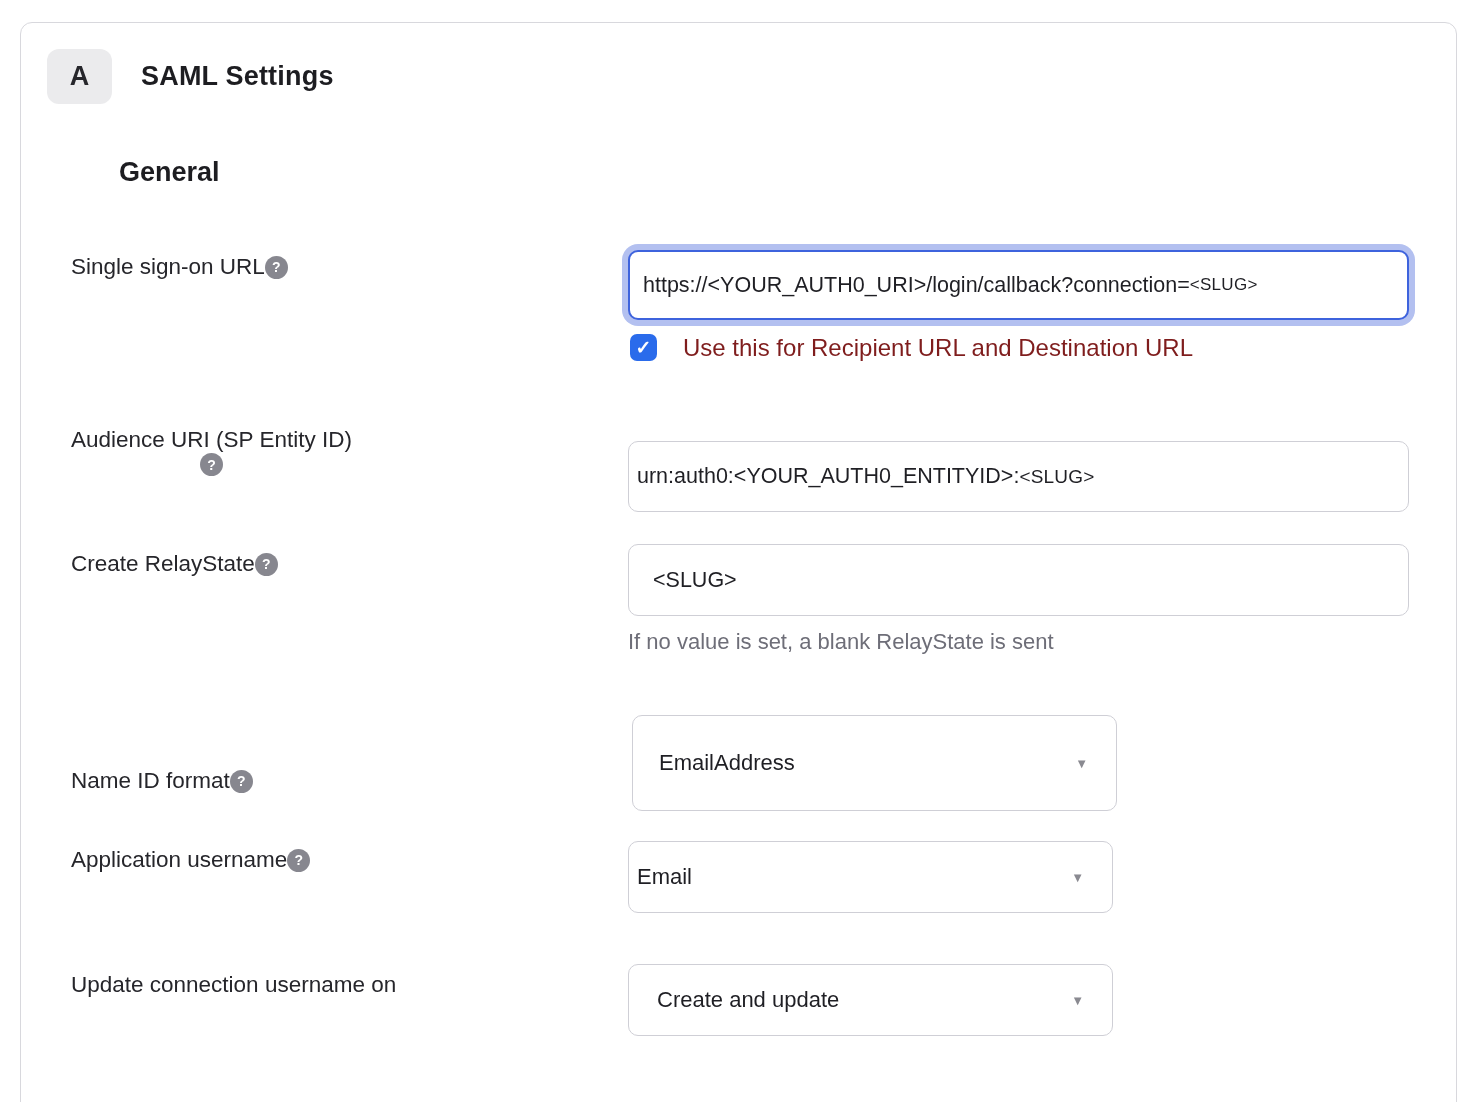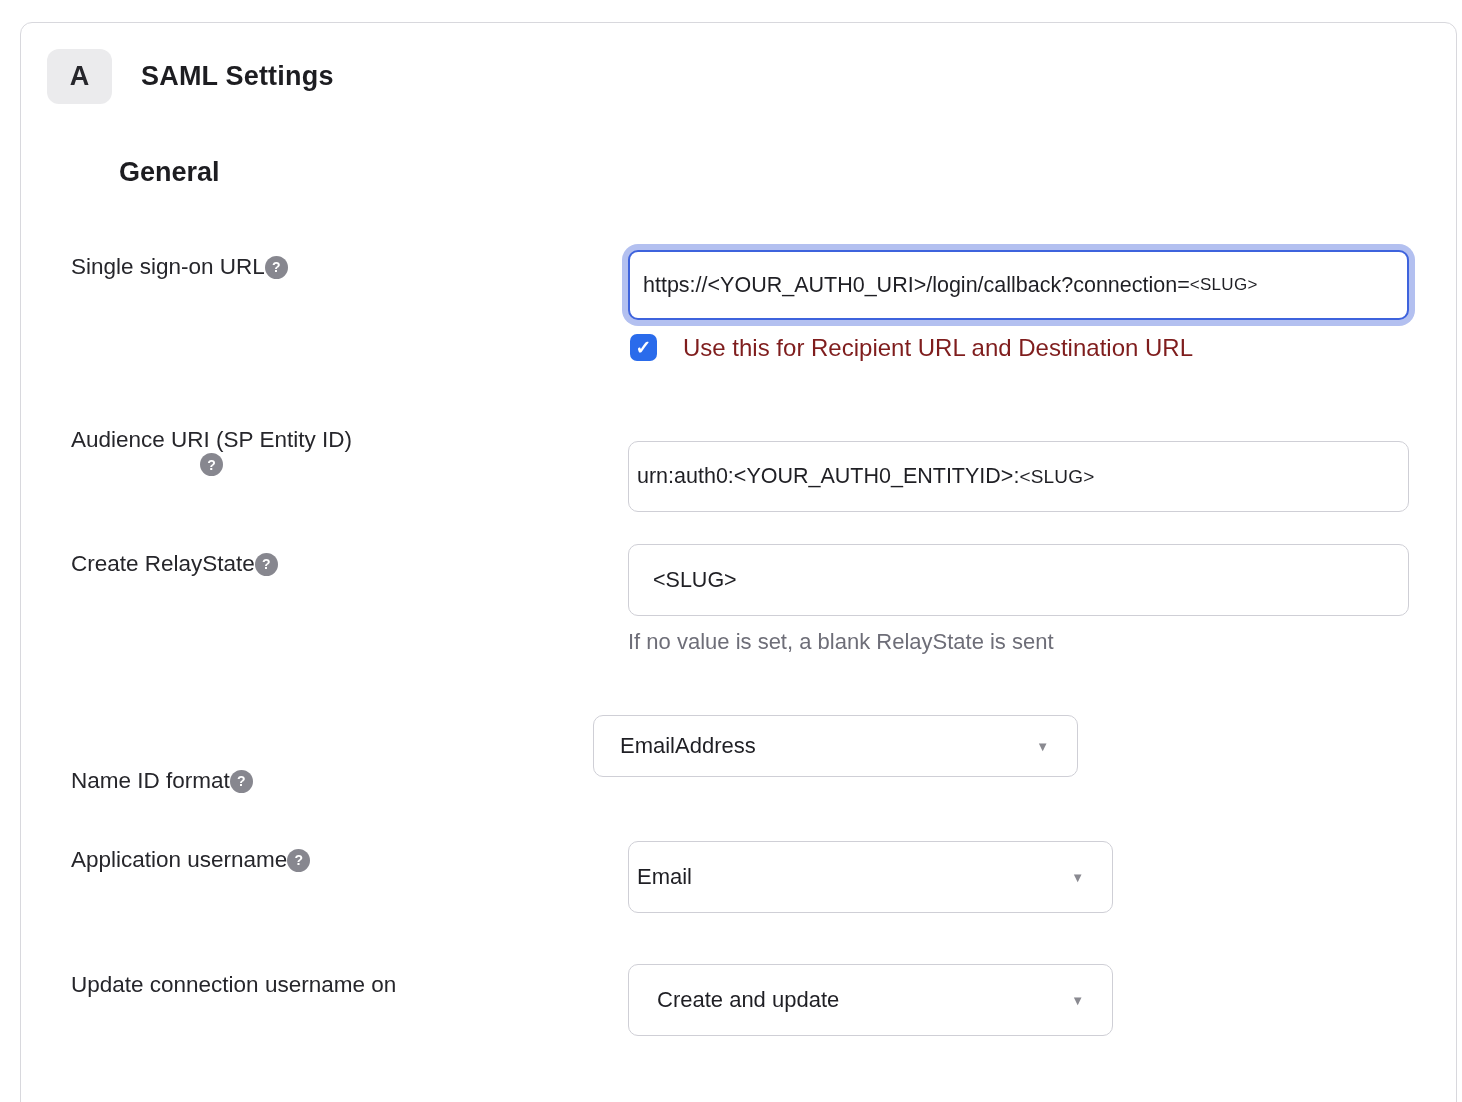--- a/index.html
+++ b/index.html
@@ -91,21 +91,21 @@
     </div>
     <div class="text-input" style="left:607px;top:521px;width:781px;height:72px;padding-left:24px;" role="textbox">
       <span>&lt;SLUG&gt;</span>
     </div>
     <div class="helper" style="left:607px;top:606px;">If no value is set, a blank RelayState is sent</div>
 
     <div class="row-label" style="top:701px;margin-top:44px;">
       <span>Name ID format</span>
       <span class="help">?</span>
     </div>
-    <div class="select" style="left:572px;top:692px;width:485px;height:62px;" role="listbox">
+    <div class="select" style="left:611px;top:692px;width:485px;height:96px;" role="listbox">
       <span>EmailAddress</span>
       <span class="arrow">▼</span>
     </div>
 
     <div class="row-label" style="top:824px;">
       <span>Application username</span>
       <span class="help">?</span>
     </div>
     <div class="select" style="left:607px;top:818px;width:485px;height:72px;padding-left:8px;" role="listbox">
       <span>Email</span>

